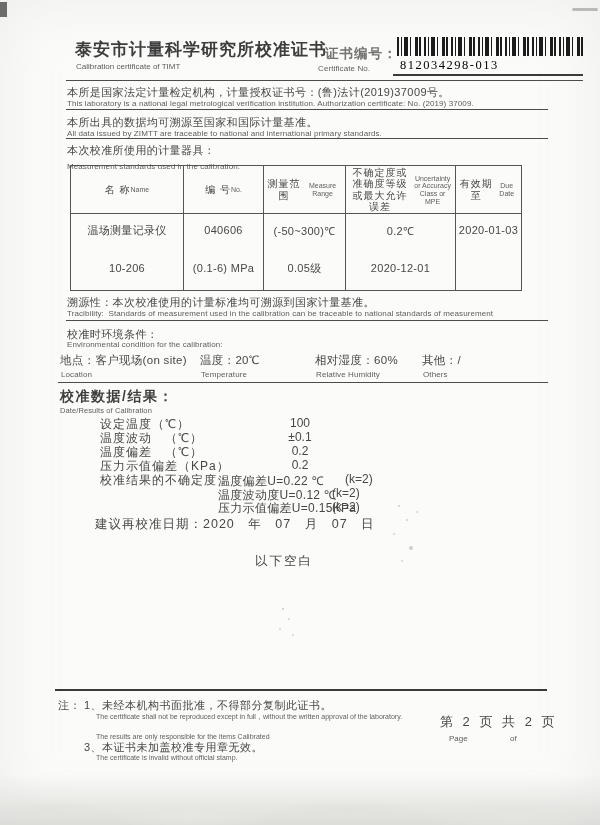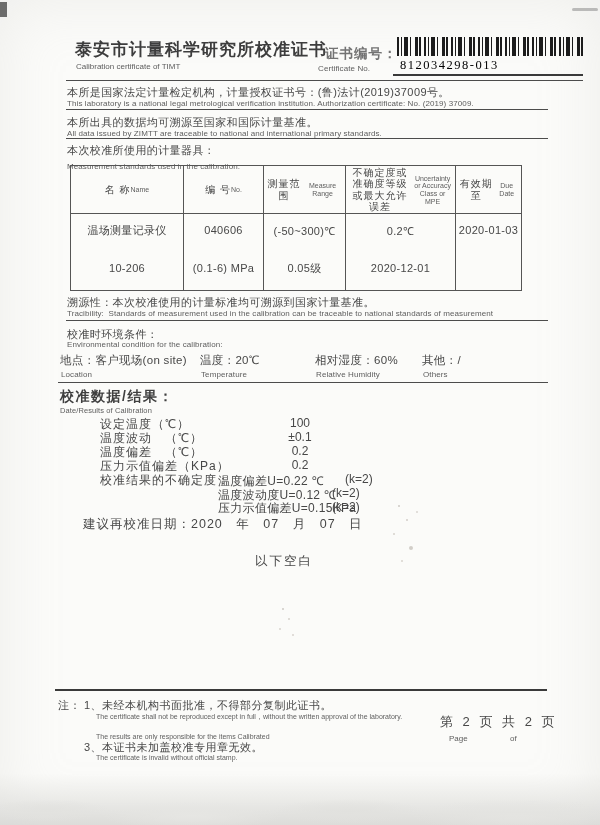--- a/index.html
+++ b/index.html
@@ -170,21 +170,21 @@
   <div class="abs res-val" style="left:270px;top:458px;width:60px;text-align:center;">0.2</div>
 
   <div class="abs res-line" style="left:100px;top:472px;">校准结果的不确定度：</div>
   <div class="abs res-line" style="left:218px;top:472px;letter-spacing:.3px;">温度偏差U=0.22 ℃</div>
   <div class="abs res-line" style="left:345px;top:472px;letter-spacing:0;">(k=2)</div>
   <div class="abs res-line" style="left:218px;top:486px;letter-spacing:.3px;">温度波动度U=0.12 ℃</div>
   <div class="abs res-line" style="left:332px;top:486px;letter-spacing:0;">(k=2)</div>
   <div class="abs res-line" style="left:218px;top:500px;letter-spacing:.3px;">压力示值偏差U=0.15KPa</div>
   <div class="abs res-line" style="left:332px;top:500px;letter-spacing:0;">(k=2)</div>
 
-  <div class="abs res-line" style="left:83px;top:516px;font-size:12.5px;">建议再校准日期：2020　年　07　月　07　日</div>
+  <div class="abs res-line" style="left:95px;top:516px;font-size:12.5px;">建议再校准日期：2020　年　07　月　07　日</div>
   <div class="abs res-line" style="left:255px;top:553px;font-size:12.5px;letter-spacing:2px;">以下空白</div>
 
   <div class="rule-heavy" style="left:55px;top:689px;width:492px;"></div>
   <div class="abs note-zh" style="left:58px;top:698px;">注：</div>
 
   <div class="abs note-zh" style="left:84px;top:698px;">1、未经本机构书面批准，不得部分复制此证书。</div>
   <div class="abs note-en" style="left:96px;top:712px;">The certificate shall not be reproduced except in full，without the written approval of the laboratory.</div>
   <div class="abs note-en" style="left:96px;top:733px;">The results are only responsible for the items Calibrated</div>
   <div class="abs note-zh" style="left:84px;top:740px;">3、本证书未加盖校准专用章无效。</div>
   <div class="abs note-en" style="left:96px;top:754px;">The certificate is invalid without official stamp.</div>

